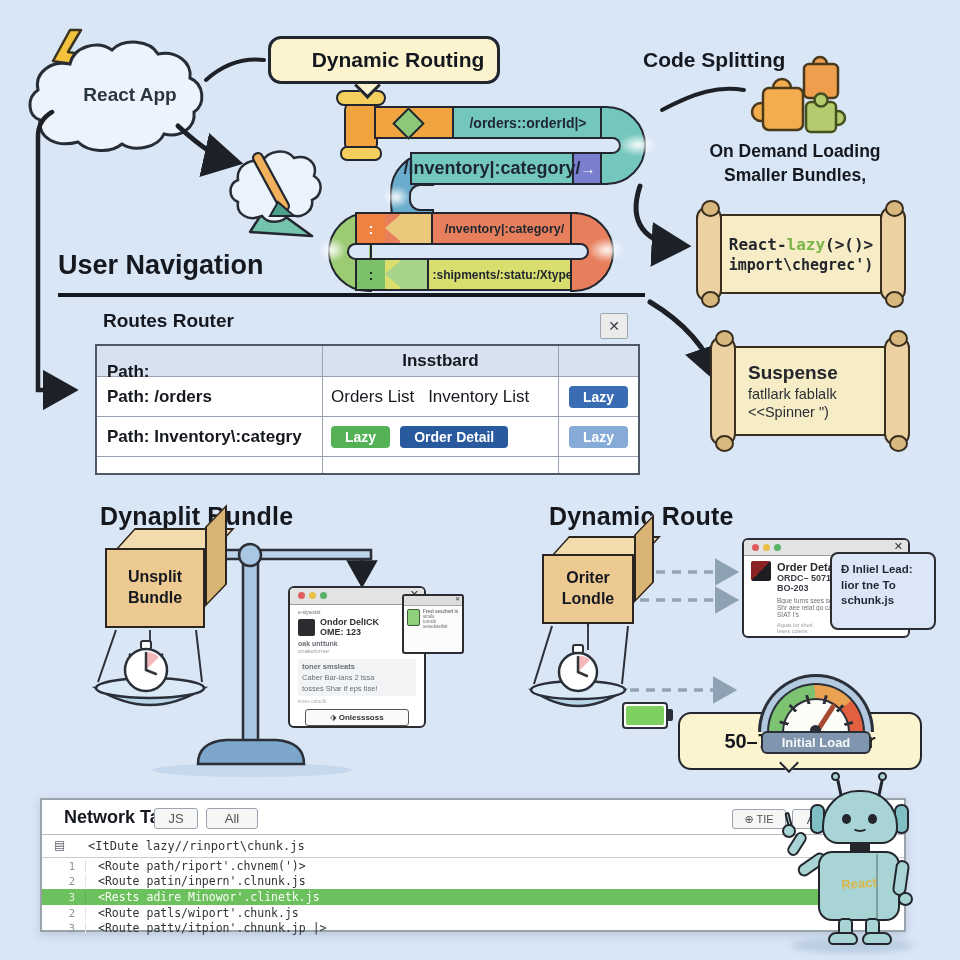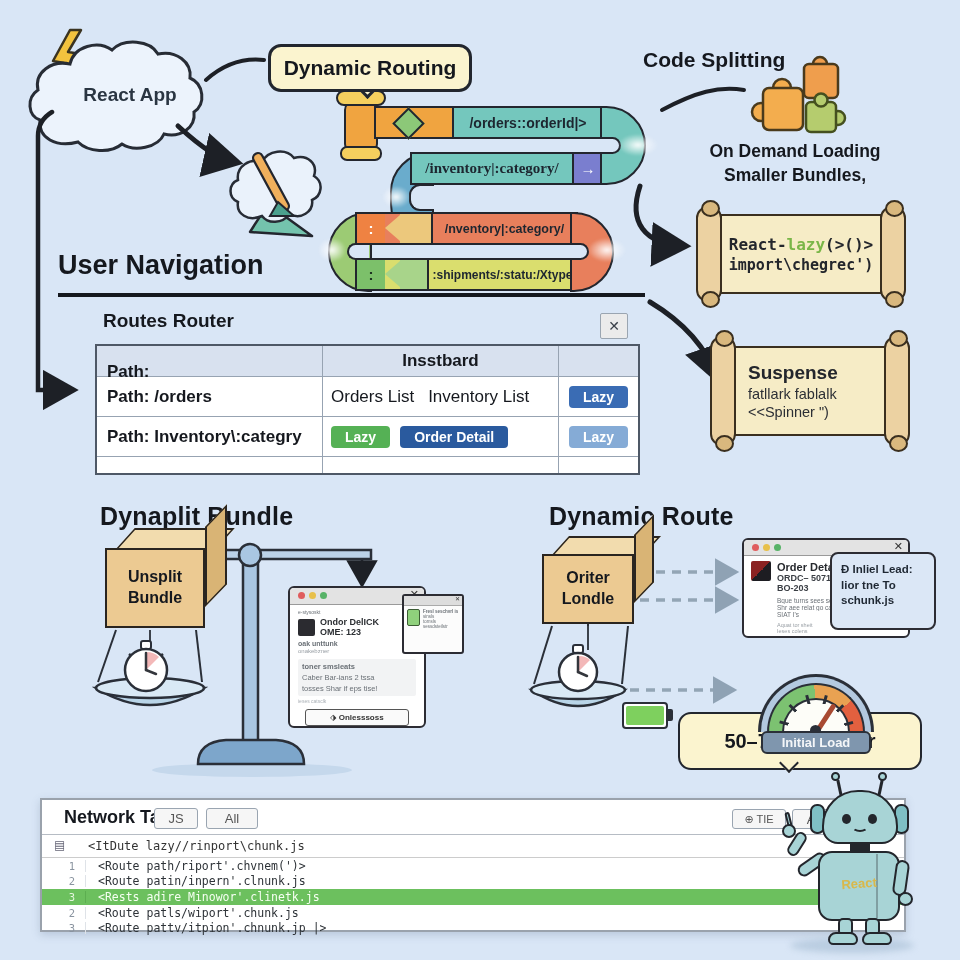--- a/index.html
+++ b/index.html
@@ -201,21 +201,21 @@
   <div class="pipe" style="left:374px;top:106px;width:230px;background:#74c7bd;">
     <div class="pseg" style="left:0;width:78px;background:#f0a440;border-right:2.5px solid #23262e;"></div>
     <div class="diamond" style="left:21px;top:4px;"></div>
     <div class="plabel" style="left:82px;right:4px;font-size:14px;">/orders::orderId|&gt;</div>
   </div>
 
   <div class="pipe" style="left:410px;top:152px;width:194px;background:#74c7bd;">
     <div class="pseg" style="right:0;width:30px;background:#7a7ecf;border-left:2.5px solid #23262e;color:#fff;display:flex;align-items:center;justify-content:center;font-weight:700;font-size:15px;">
         <span>→</span>
       </div>
-    <div class="plabel" style="left:2px;right:32px;font-size:15px;font-family:Liberation Serif, serif;">/inventory|:category/</div>
+    <div class="plabel" style="left:2px;right:32px;font-size:18px;">/inventory|:category/</div>
   </div>
 
   <div class="pipe" style="left:355px;top:212px;width:223px;background:#e87f5c;">
     <div class="pseg" style="left:0;width:28px;background:#ef8242;display:flex;align-items:center;justify-content:center;color:#fff;font-weight:700;font-size:15px;">
         <span>:</span>
       </div>
     <div class="chev" style="left:28px;top:1px;border-right:15px solid #ecc87c;"></div>
     <div class="pseg" style="left:43px;width:33px;background:#ecc87c;border-right:2.5px solid #23262e;"></div>
     <div class="plabel" style="left:78px;right:2px;font-size:12.5px;">/nventory|:category/</div>
   </div>
@@ -239,21 +239,21 @@
   <div class="abs" style="left:340px;top:146px;width:42px;height:15px;background:#f5cf5e;border:2.5px solid #23262e;border-radius:7px;box-sizing:border-box;"></div>
 
   <div class="glow" style="left:618px;top:134px;width:40px;height:22px;"></div>
   <div class="glow" style="left:382px;top:186px;width:28px;height:22px;"></div>
   <div class="glow" style="left:318px;top:238px;width:28px;height:24px;"></div>
   <div class="glow" style="left:588px;top:238px;width:38px;height:24px;"></div>
 
   <div class="abs" style="left:60px;top:84px;width:140px;text-align:center;font-size:19px;font-weight:600;color:#2a3542;">React App</div>
 
   <div class="bubble-tail" style="left:358px;top:76px;"></div>
-  <div class="bubble" style="left:268px;top:44px;width:198px;height:42px;font-size:21px;">
+  <div class="bubble" style="left:268px;top:36px;width:198px;height:42px;font-size:21px;padding-left:28px;">
     <span>Dynamic Routing</span>
   </div>
 
   <div class="abs" style="left:643px;top:48px;font-size:21px;font-weight:700;">Code Splitting</div>
   <div class="abs" style="left:688px;top:140px;width:214px;text-align:center;font-size:17.5px;font-weight:600;line-height:1.35;">
     <div>On Demand Loading</div>
     <div>Smaller Bundles,</div>
   </div>
 
   <div class="scroll" style="left:696px;top:206px;width:210px;height:96px;">

